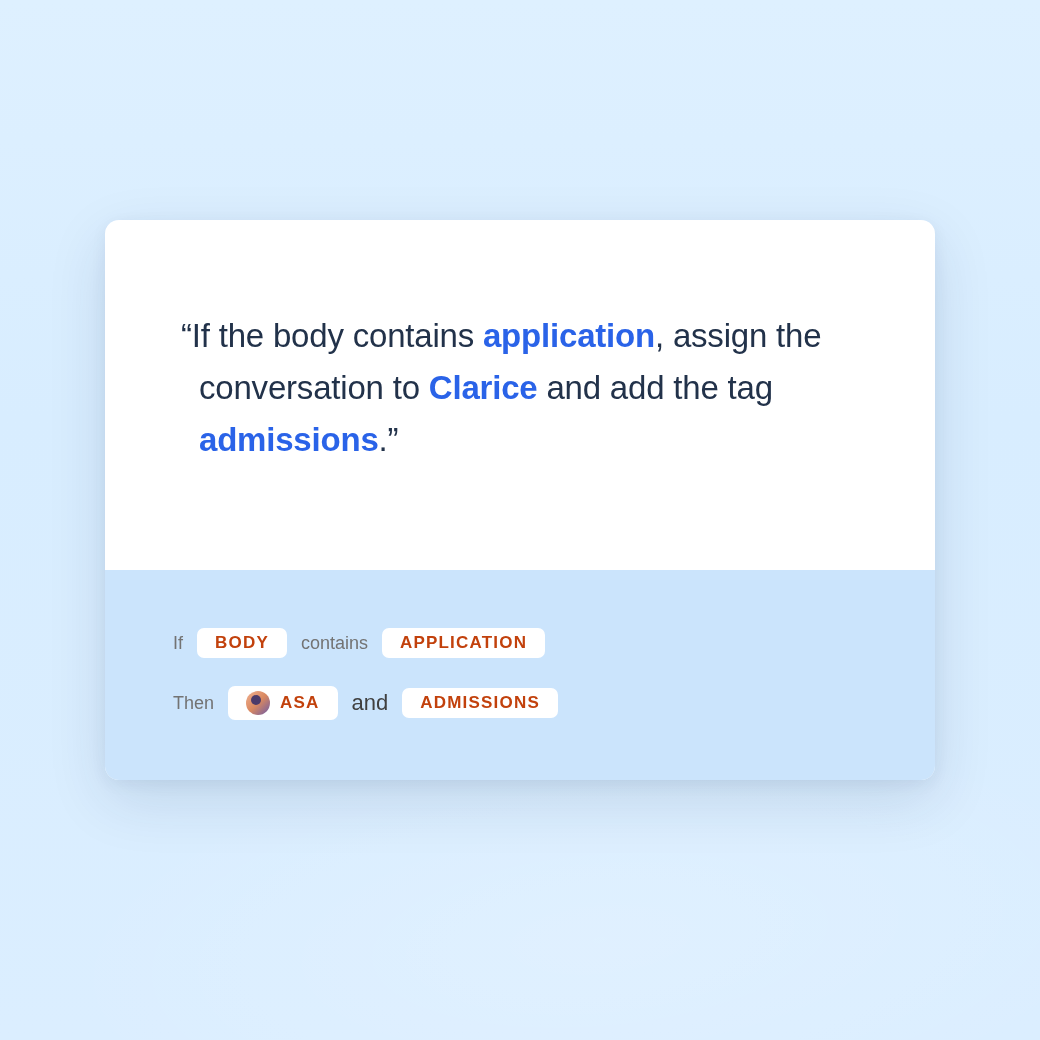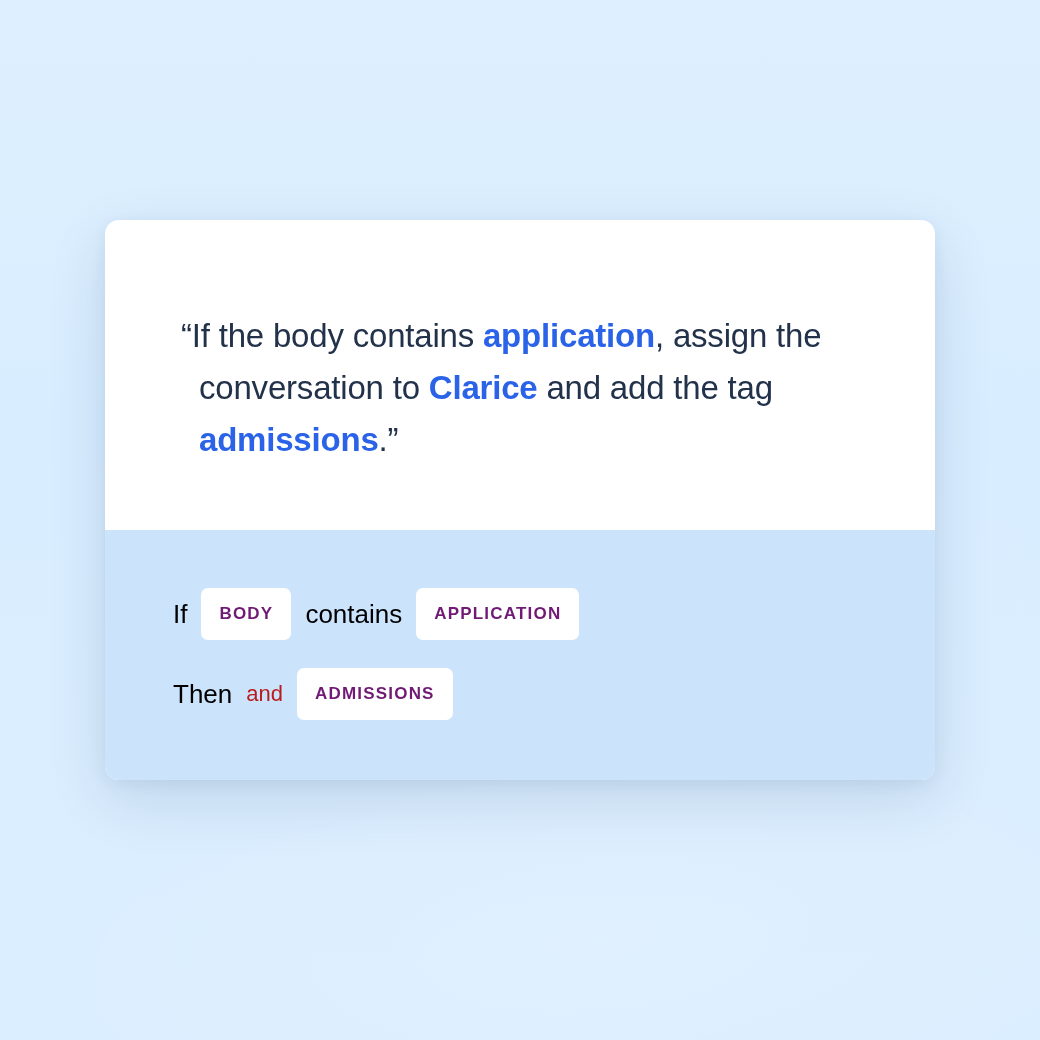--- a/index.html
+++ b/index.html
@@ -37,21 +37,21 @@
       background: #ffffff;
       border-radius: 14px;
       box-shadow: 0 20px 60px rgba(10, 40, 80, 0.12), 0 4px 16px rgba(10, 40, 80, 0.06);
       overflow: hidden;
       position: relative;
       z-index: 1;
       margin-top: -40px;
     }
     
     .card-top {
-      padding: 90px 72px 64px 72px;
+      padding: 90px 72px 104px 72px;
     }
     
     .quote {
       font-size: 33px;
       line-height: 1.58;
       color: #22324a;
       font-weight: 400;
       letter-spacing: -0.2px;
     }
     
@@ -79,32 +79,32 @@
       font-size: 22px;
       color: #22324a;
     }
     
     .rule-row + .rule-row {
       margin-top: 28px;
       text-align: center;
     }
     
     .rule-label {
-      font-size: 26px;
-      color: #000000;
+      font-size: 18px;
+      color: #737373;
       font-weight: 400;
     }
     
     .chip {
       background: #ffffff;
       border-radius: 7px;
-      padding: 16px 18px;
+      padding: 5px 18px;
       font-size: 17px;
       font-weight: 700;
-      color: #701a75;
+      color: #c2410c;
       letter-spacing: 1.2px;
       display: inline-flex;
       align-items: center;
       gap: 10px;
     }
     
     .avatar {
       width: 24px;
       height: 24px;
       border-radius: 50%;
@@ -121,21 +121,21 @@
       top: 4px;
       left: 5px;
       width: 10px;
       height: 10px;
       border-radius: 50%;
       background: #4a3a6a;
     }
     
     .and-label {
       font-size: 22px;
-      color: #b91c1c;
+      color: #404040;
     }
   </style>
 </head>
 <body>
 
 <div class="card">
 
   <div class="card-top">
     <p class="quote">
       <span class="line-wrap">
@@ -148,19 +148,23 @@
 
     <div class="rule-row">
       <span class="rule-label">If</span>
       <span class="chip">BODY</span>
       <span class="rule-label">contains</span>
       <span class="chip">APPLICATION</span>
     </div>
 
     <div class="rule-row">
       <span class="rule-label">Then</span>
+      <span class="chip">
+        <span class="avatar"></span>
+        <span>ASA</span>
+      </span>
       <span class="and-label">and</span>
       <span class="chip">ADMISSIONS</span>
     </div>
 
   </div>
 
 </div>
 
 </body></html>

